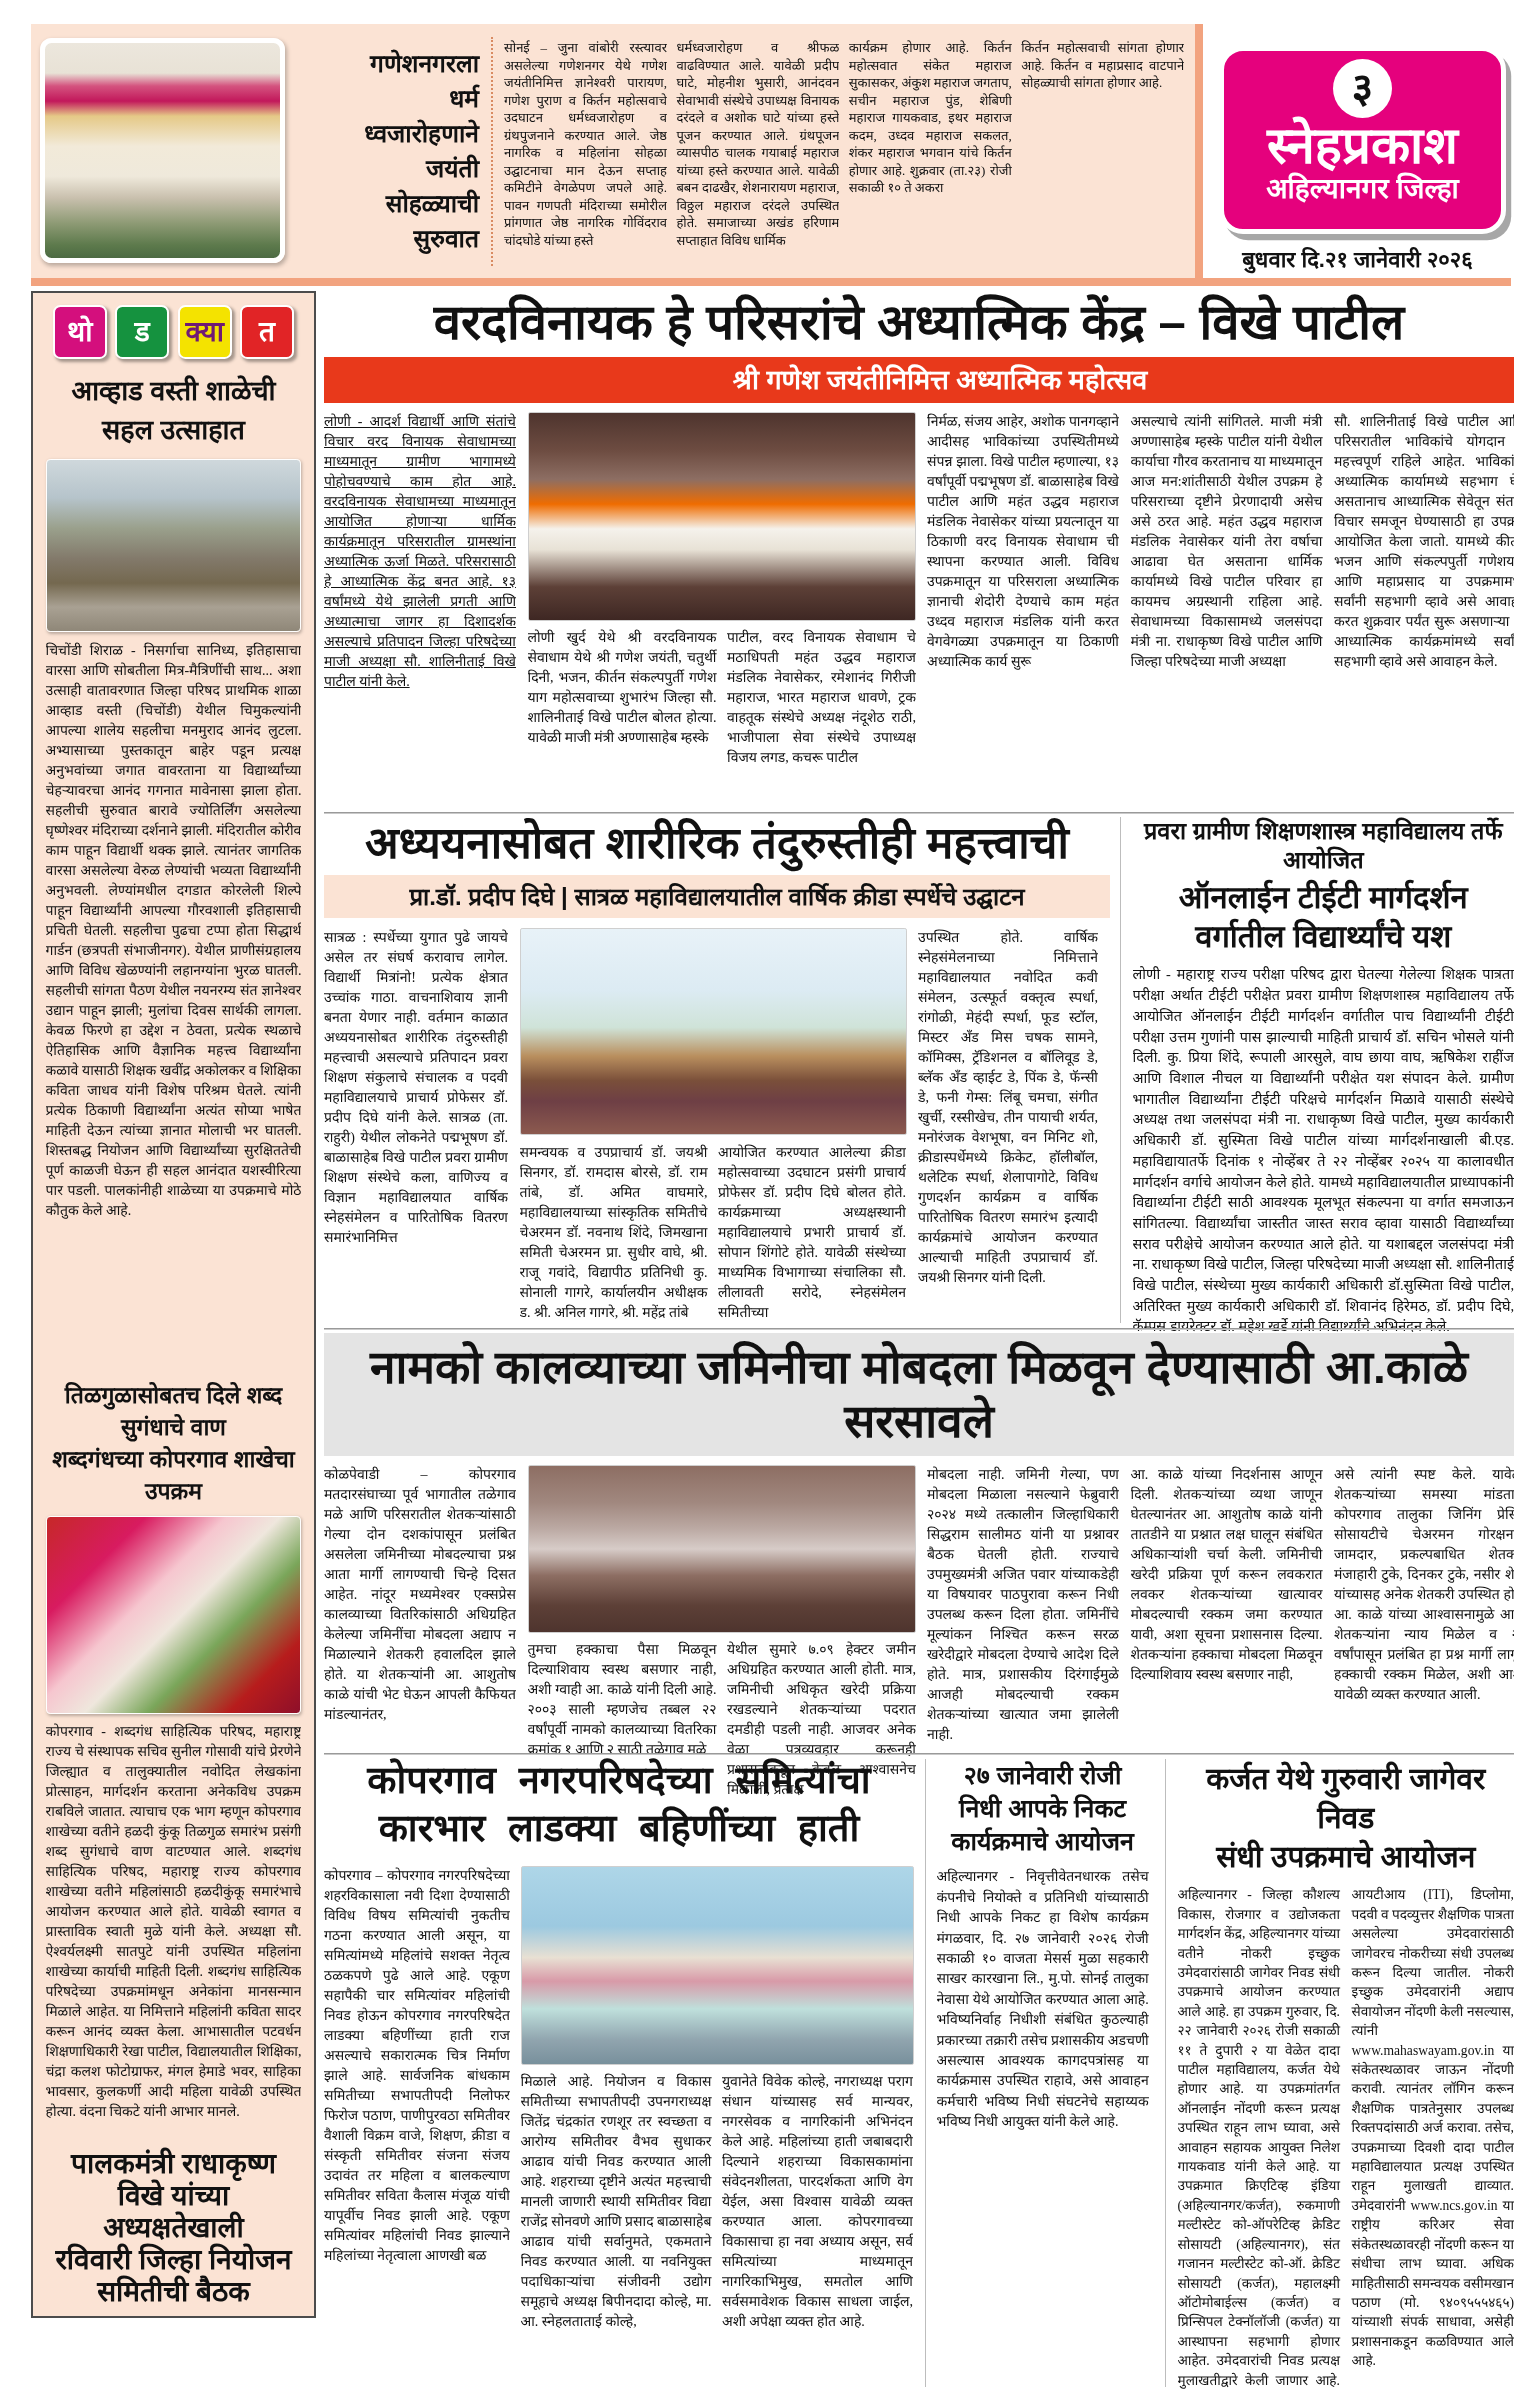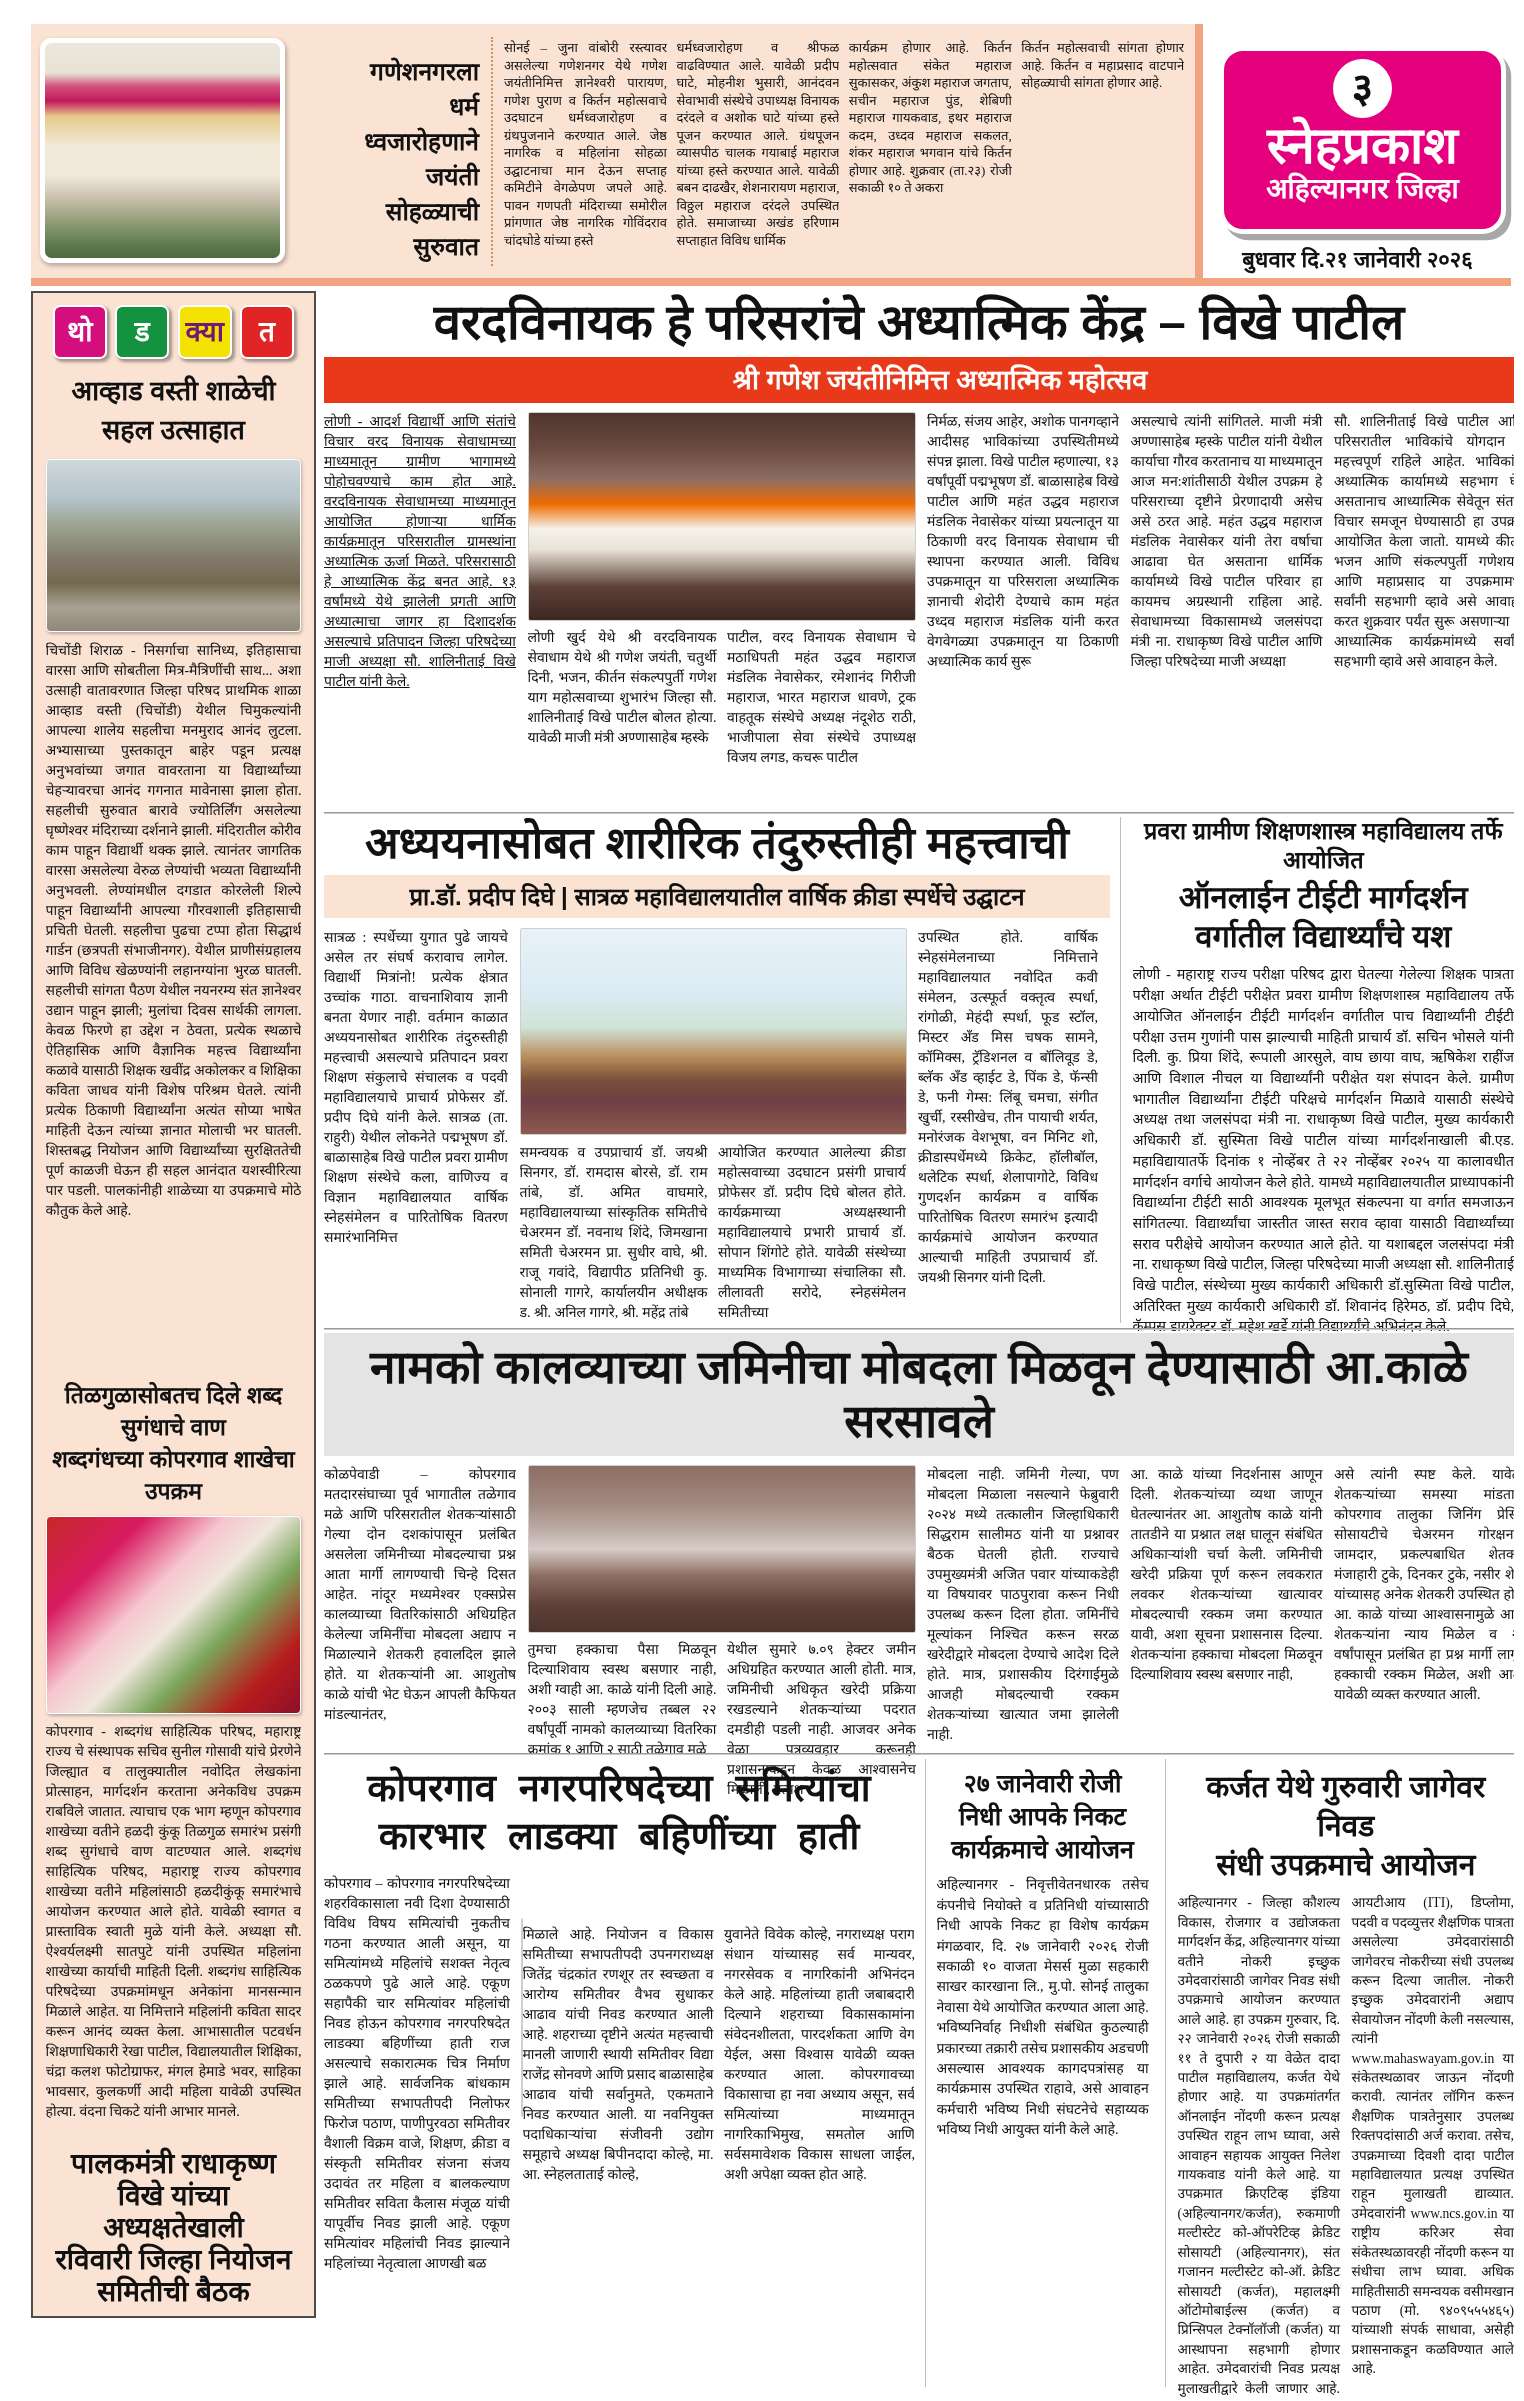--- a/index.html
+++ b/index.html
@@ -3,21 +3,21 @@
 <meta charset="utf-8">
 <style>
   * { margin:0; padding:0; box-sizing:border-box; }
   html,body { background:#ffffff; }
   #page {
     position:relative; width:1525px; height:2401px; margin:0 auto;
     background:#ffffff; overflow:hidden;
     font-family:"Liberation Serif","DejaVu Serif",serif; color:#111;
   }
   .abs { position:absolute; }
-  .prel { white-space:pre-line;margin-top:8px; }
+  .prel { white-space:pre-line; }
   .jtext { text-align:justify; font-size:14px; line-height:20px; overflow:hidden; }
   .col { flex:0 0 auto; }
 
   
   #top-strip { left:31px; top:23.5px; width:1164px; height:255px; background:#fbe3d4; }
   #ts-photo { left:9.4px; top:14.6px; width:245px; height:225px; border:5.2px solid #fff; border-radius:11.5px;
     background:linear-gradient(180deg,#ece7dd 0%,#e8e2d6 14%,#d4537f 20%,#c2185b 27%,#e5c987 34%,#f2ead9 48%,#efe9db 62%,#c9c0ae 72%,#8d9a74 84%,#5d7a4c 94%,#4c6a42 100%);
     box-shadow:1.6px 2.1px 4.2px rgba(0,0,0,.25); }
   #ts-heading { left:260px; top:22px; width:188px; height:214px; text-align:right;
     font-family:"Liberation Sans","DejaVu Sans",sans-serif; font-weight:800; font-size:24.6px; line-height:35px; }
@@ -109,21 +109,21 @@
   #secC-photo { width:100%; height:173px;
     background:linear-gradient(180deg,#8d6e63 0%,#a1887f 22%,#bcaaa4 38%,#d7ccc8 50%,#8d6e63 66%,#5d4037 84%,#4e342e 100%); }
   #secC-mid .mid-cols .col { width:189px; }
   .secC-r { width:192px; }
 
   
   #secD-left { left:324px; top:1759px; width:590px; height:628px; }
   #secD-head { font-size:38px; line-height:48px;font-family:Liberation Mono, monospace; }
   #secD-row { display:flex; gap:10.5px; margin-top:10.5px; height:513px; overflow:hidden; }
   #secD-col1 { width:186px; }
-  #secD-mid { width:393px; display:flex; flex-direction:row;margin-top:44px; }
+  #secD-mid { width:393px; display:flex; flex-direction:column; }
   #secD-photo { width:100%; height:199px;
     background:linear-gradient(180deg,#aed6e8 0%,#9cc9e0 30%,#e8e0d3 46%,#d89aa8 58%,#bfe0dc 72%,#90a4ae 88%,#78909c 100%); }
   #secD-mid .mid-cols .col { width:191px; }
 
   #secD-nidhi { left:925px; top:1759px; width:231px; height:628px; border-left:1.6px solid #bdbdbd; padding:0 7.3px 0 10.5px; }
   #nidhi-head { font-size:25px; line-height:33px; }
   #nidhi-body { margin-top:9.4px; font-size:14px; line-height:20.4px; height:570px; }
 
   #secD-karjat { left:1165px; top:1759px; width:349px; height:628px; border-left:1.6px solid #bdbdbd; padding-left:11.5px; }
   #karjat-head { font-size:30px; line-height:39px; }

